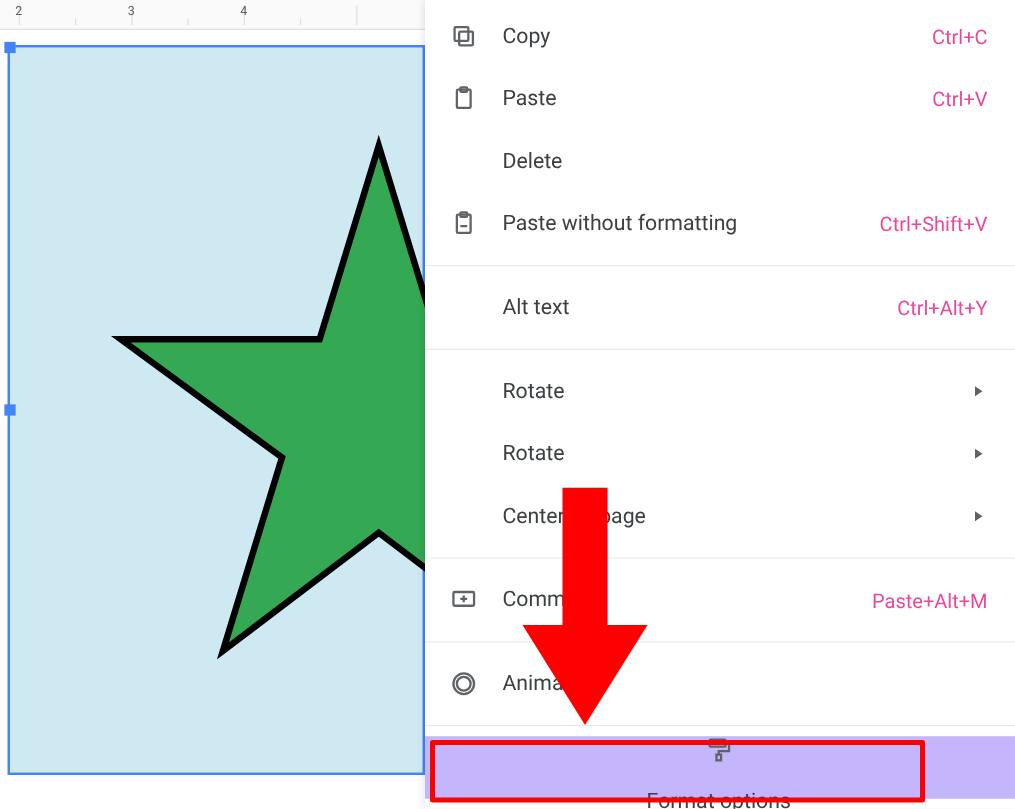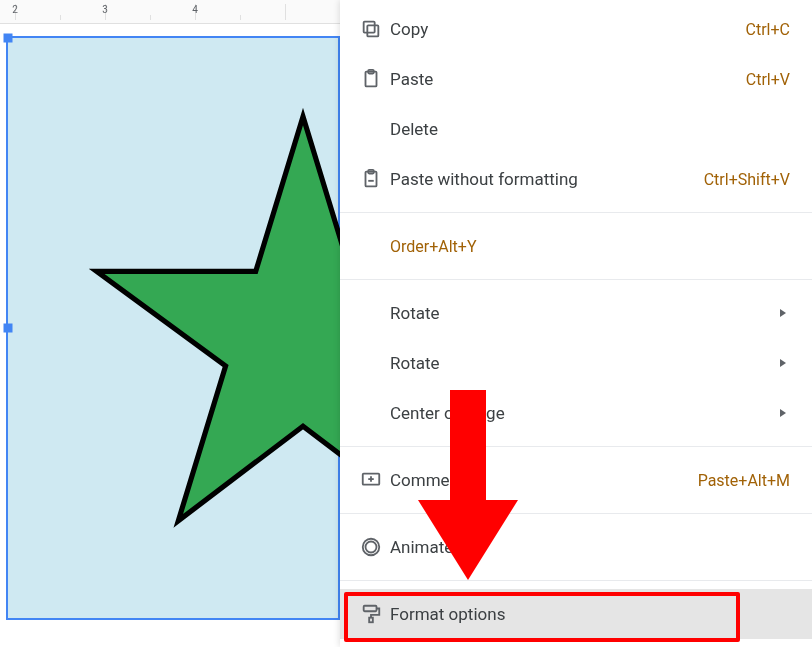--- a/index.html
+++ b/index.html
@@ -79,27 +79,27 @@
       flex-direction:column;
     }
     .menu-item {
       display:flex;
       align-items:center;
       height:50px;
       padding: 0 22px 0 20px;
       color:#3c4043;
       font-size:17px;
       cursor:default;
-      gap:8px;
-    }
-    .menu-item.hover { background:#e5e5e5; }
+      gap:20px;
+    }
+    .menu-item.hover { background:#c4b5fd;flex-direction:column; }
     .menu-item .mi-icon { width:22px; height:22px; flex:0 0 22px; display:flex; align-items:center; justify-content:center; color:#5f6368; }
     .menu-item .mi-icon svg { width:22px; height:22px; }
     .menu-item .mi-label { flex:1 1 auto; }
-    .menu-item .mi-short { color:#a16207; font-size:16px; }
+    .menu-item .mi-short { color:#ec4899; font-size:16px; }
     .menu-item .mi-sub { color:#5f6368; width:14px; text-align:right; display:flex; align-items:center; justify-content:center; }
     .menu-item .mi-sub svg { width:10px; height:10px; }
     .menu-sep {
       height:1px; background:#e8eaed;
       margin: 8px 0;
     }
     .menu-item.indent .mi-icon { visibility:hidden; }
 
     .highlight-box {
       position:absolute;
@@ -178,21 +178,22 @@
       </svg>
     </span>
     <span class="mi-label">Paste without formatting</span>
     <span class="mi-short">Ctrl+Shift+V</span>
   </div>
 
   <div class="menu-sep"></div>
 
   <div class="menu-item indent">
     <span class="mi-icon"></span>
-    <span class="mi-short">Order+Alt+Y</span>
+    <span class="mi-label">Alt text</span>
+    <span class="mi-short">Ctrl+Alt+Y</span>
   </div>
 
   <div class="menu-sep"></div>
 
   <div class="menu-item indent">
     <span class="mi-icon"></span>
     <span class="mi-label">Rotate</span>
     <span class="mi-sub">
       <svg viewBox="0 0 10 10">
           <polygon points="2,1 8,5 2,9" fill="#5f6368"></polygon>

